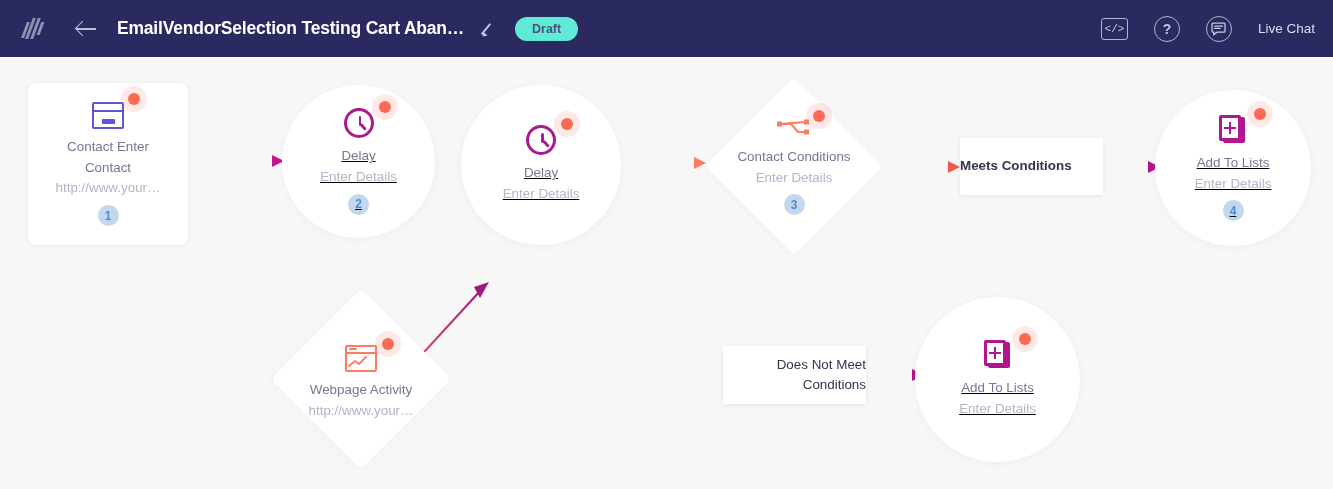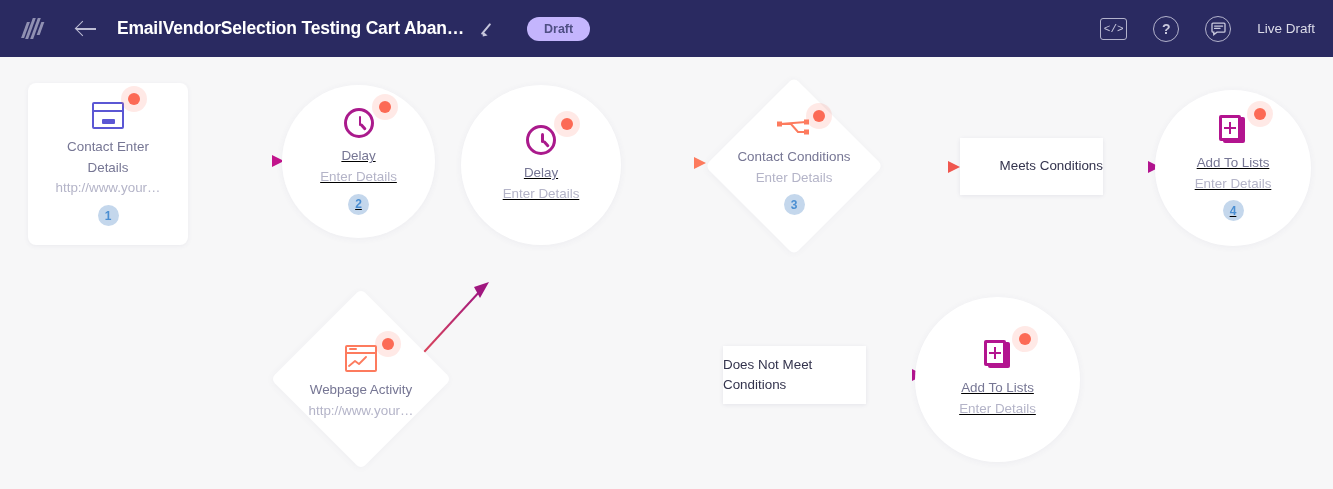--- a/index.html
+++ b/index.html
@@ -61,22 +61,22 @@
     transform: rotate(40deg); border-radius: 1px;
   }
   .edit-pencil:after {
     content: ""; position: absolute; left: 2px; top: 12px;
     width: 0; height: 0;
     border-left: 3px solid transparent; border-right: 3px solid transparent;
     border-top: 4px solid #c6c6dc; transform: rotate(40deg);
   }
 
   .draft-badge {
-    margin-left: 32px;
-    background: #c4b5fd; color: #4f4f84;
+    margin-left: 20px;
+    background: #5eead4; color: #4f4f84;
     font-size: 12.5px; font-weight: bold;
     padding: 5px 17px; border-radius: 12px;
   }
 
   .header-right {
     margin-left: auto; margin-right: 18px;
     display: flex; align-items: center; gap: 26px;
   }
   .ic-code {
     width: 27px; height: 22px; border: 1.6px solid #b3b3cc;
@@ -202,21 +202,21 @@
 
   <div class="header-right">
     <div class="ic-code">&lt;/&gt;</div>
     <div class="ic-circle">?</div>
     <div class="ic-circle">
       <svg width="15" height="14" viewBox="0 0 15 14">
         <path d="M2 1.2h11a1 1 0 0 1 1 1v7a1 1 0 0 1-1 1H6l-3.2 2.4V10.2H2a1 1 0 0 1-1-1v-7a1 1 0 0 1 1-1z" fill="none" stroke="#c8c8dd" stroke-width="1.3"></path>
         <path d="M3.6 4.1h8M3.6 6.4h5.4" stroke="#c8c8dd" stroke-width="1.3" stroke-linecap="round"></path>
       </svg>
     </div>
-    <div class="live-chat">Live Draft</div>
+    <div class="live-chat">Live Chat</div>
   </div>
 </div>
 
 <div class="canvas">
 
   <svg class="edges">
     <defs>
       <linearGradient id="g-purple-magenta" x1="0" y1="0" x2="1" y2="0">
         <stop offset="0%" stop-color="#7a3fd0"></stop>
           <stop offset="100%" stop-color="#c2148c"></stop>
@@ -288,21 +288,21 @@
     </g>
   </svg>
 
   <div class="node shape-square" style="left:28px; top:26px; width:160px; height:162px;">
     <div class="node-inner">
       <div class="icon-wrap">
         <div class="ic-browser"></div>
         <div class="reddot" style="left:29px; top:-16px;"></div>
       </div>
       <div class="n-title">Contact Enter</div>
-      <div class="n-title">Details</div>
+      <div class="n-title">Contact</div>
       <div class="n-sub">http://www.your…</div>
       <div class="n-num">1</div>
     </div>
   </div>
 
   <div class="node shape-circle" style="left:282px; top:28px; width:153px; height:153px;">
     <div class="node-inner">
       <div class="icon-wrap">
         <div class="ic-clock"></div>
         <div class="reddot" style="left:28px; top:-14px;"></div>
@@ -338,21 +338,21 @@
           </svg>
         </div>
         <div class="reddot" style="left:30px; top:-14px;"></div>
       </div>
       <div class="n-title">Contact Conditions</div>
       <div class="n-sub">Enter Details</div>
       <div class="n-num">3</div>
     </div>
   </div>
 
-  <div class="node shape-rect" style="left:960px; top:81px; width:143px; height:57px; display:flex; align-items:center; justify-content:flex-end;">
+  <div class="node shape-rect" style="left:960px; top:81px; width:143px; height:57px; display:flex; align-items:center; justify-content:flex-start;font-weight:bold;">
     <div class="label-rect-text">Meets Conditions</div>
   </div>
 
   <div class="node shape-circle" style="left:1155px; top:33px; width:156px; height:156px;">
     <div class="node-inner">
       <div class="icon-wrap">
         <div class="ic-doc">
             <span></span>
           </div>
         <div class="reddot" style="left:28px; top:-14px;"></div>
@@ -373,21 +373,21 @@
             <path d="M1 11 L7 6 L11 9 L18 2" fill="none" stroke="#fd7b5e" stroke-width="1.8" stroke-linecap="round" stroke-linejoin="round"></path>
           </svg>
         </div>
         <div class="reddot" style="left:30px; top:-14px;"></div>
       </div>
       <div class="n-title">Webpage Activity</div>
       <div class="n-sub">http://www.your…</div>
     </div>
   </div>
 
-  <div class="node shape-rect" style="left:723px; top:289px; width:143px; height:58px; display:flex; flex-direction:column; align-items:flex-start; justify-content:center;">
+  <div class="node shape-rect" style="left:723px; top:289px; width:143px; height:58px; display:flex; flex-direction:column; align-items:flex-end; justify-content:center;">
     <div class="label-rect-text">Does Not Meet</div>
     <div class="label-rect-text">Conditions</div>
   </div>
 
   <div class="node shape-circle" style="left:915px; top:240px; width:165px; height:165px;">
     <div class="node-inner">
       <div class="icon-wrap">
         <div class="ic-doc">
             <span></span>
           </div>

